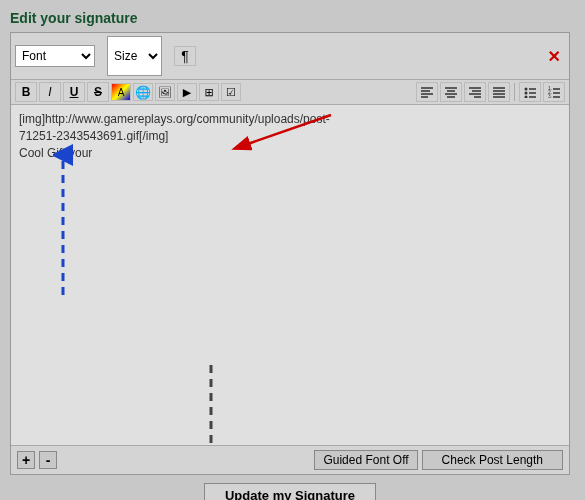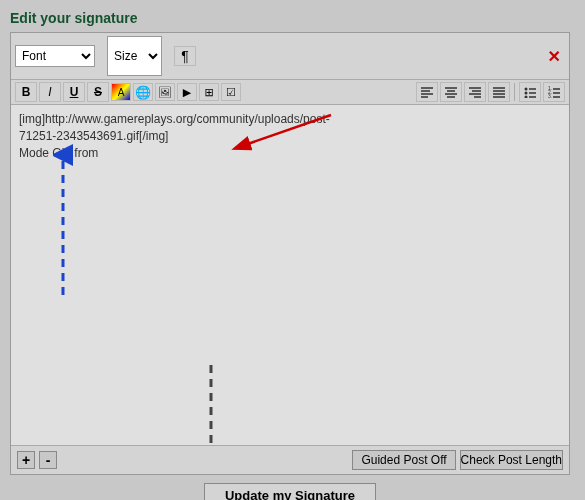--- a/index.html
+++ b/index.html
@@ -154,21 +154,21 @@
     .guided-mode-btn {
       background: #c8c8c8;
       border: 1px solid #888;
       padding: 2px 8px;
       font-size: 12px;
       cursor: pointer;
     }
     .check-post-btn {
       background: #c8c8c8;
       border: 1px solid #888;
-      padding: 2px 0;
+      padding: 2px 19px;
       font-size: 12px;
       cursor: pointer;
     }
     .update-signature-row {
       display: flex;
       justify-content: center;
       width: 560px;
       margin-top: 8px;
     }
     .update-sig-btn {
@@ -312,21 +312,21 @@
           <line x1="6" y1="7" x2="13" y2="7" stroke="#333" stroke-width="1.5"></line>
           <text x="1" y="12" font-size="5" fill="#333">3.</text>
           <line x1="6" y1="11" x2="13" y2="11" stroke="#333" stroke-width="1.5"></line>
         </svg>
     </div>
   </div>
 
   <div class="editor-content">
     <div class="editor-text-line">[img]http://www.gamereplays.org/community/uploads/post-</div>
     <div class="editor-text-line">71251-2343543691.gif[/img]</div>
-    <div class="editor-text-line">Mode Gift from</div>
+    <div class="editor-text-line">Cool Gift your</div>
 
     <svg class="arrow-red" style="position:absolute;top:5px;left:195px;width:130px;height:50px;" viewBox="0 0 130 50">
       <defs>
         <marker id="arrowhead-red" markerWidth="8" markerHeight="8" refX="6" refY="3" orient="auto">
           <polygon points="0 0, 8 3, 0 6" fill="#cc0000"></polygon>
         </marker>
       </defs>
       <line x1="125" y1="5" x2="30" y2="38" stroke="#cc0000" stroke-width="2.5" marker-end="url(#arrowhead-red)"></line>
     </svg>
 
@@ -346,21 +346,21 @@
         </marker>
       </defs>
       <line x1="15" y1="5" x2="15" y2="115" stroke="#444" stroke-width="3" stroke-dasharray="8,6" marker-end="url(#arrowhead-dark)"></line>
     </svg>
   </div>
 
   <div class="footer-bar">
     <div class="footer-add-btn">+</div>
     <div class="footer-add-btn">-</div>
     <div class="footer-spacer"></div>
-    <button class="guided-mode-btn">Guided Post Off</button>
+    <button class="guided-mode-btn">Guided Font Off</button>
     <button class="check-post-btn">Check Post Length</button>
   </div>
 
 </div>
 
 <div class="update-signature-row">
   <button class="update-sig-btn">Update my Signature</button>
 </div>
 
 </body></html>

